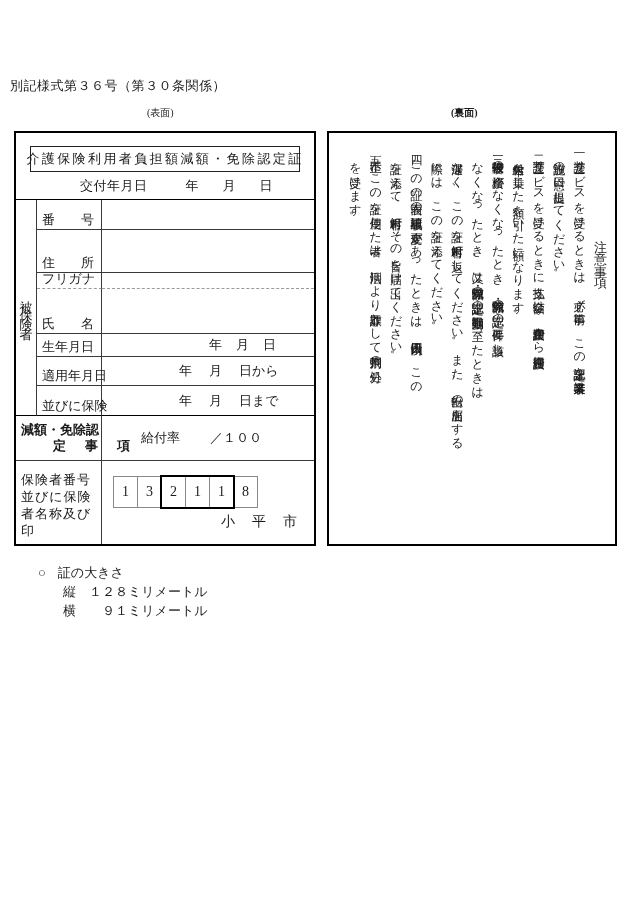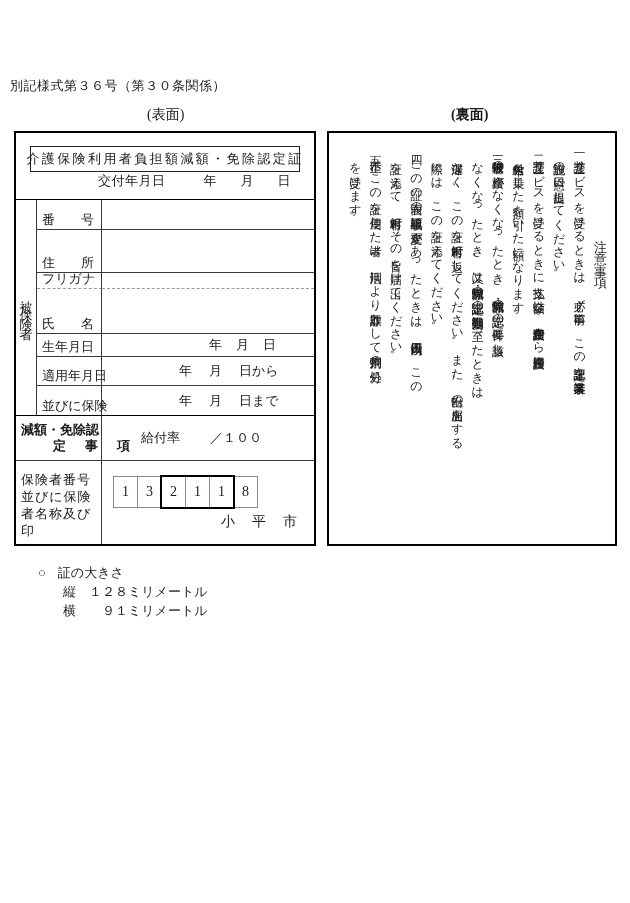--- a/index.html
+++ b/index.html
@@ -1,33 +1,33 @@
 <!DOCTYPE html>
 <html><head>
 <meta charset="utf-8">
 <style>
   html,body{margin:0;padding:0;background:#fff;}
   body{width:630px;height:903px;position:relative;overflow:hidden;
        font-family:"Liberation Serif","DejaVu Serif",serif;color:#1a1a1a;
        -webkit-font-smoothing:antialiased;}
 
   .form-number{position:absolute;left:10px;top:77px;font-size:13px;letter-spacing:.5px;white-space:nowrap;}
-  .caption{position:absolute;top:106px;font-size:14px;white-space:nowrap;}
+  .caption{position:absolute;top:106px;font-size:10px;white-space:nowrap;}
   .caption.front{left:147px;}
   .caption.back{left:451px;font-weight:bold;}
 
   .panel{position:absolute;top:131px;height:415px;border:2px solid #000;background:#fff;box-sizing:border-box;}
   .panel.frontp{left:14px;width:302px;}
   .panel.backp{left:327px;width:290px;}
 
   
   .title-box{margin:13px 14px 0 14px;height:26px;border:1px solid #222;box-sizing:border-box;
              display:flex;align-items:center;justify-content:center;
              font-size:13px;letter-spacing:2.4px;white-space:nowrap;}
-  .issue-row{height:27px;display:flex;align-items:flex-start;font-size:13px;white-space:nowrap;padding-left:18px;}
+  .issue-row{height:27px;display:flex;align-items:center;font-size:13px;white-space:nowrap;}
   .issue-row .ilbl{margin-left:64px;letter-spacing:.5px;}
   .issue-row .iy{margin-left:38px;}
   .issue-row .im{margin-left:24px;}
   .issue-row .id{margin-left:24px;}
 
   .ftable{position:absolute;left:0;right:0;top:66px;bottom:0;box-sizing:border-box;
           display:grid;grid-template-columns:21px 65px 1fr;
           grid-template-rows:30px 43px 16px 45px 23px 29px 30px 45px 1fr;
           border-top:1.5px solid #000;font-size:13px;}
   .cell{box-sizing:border-box;}

